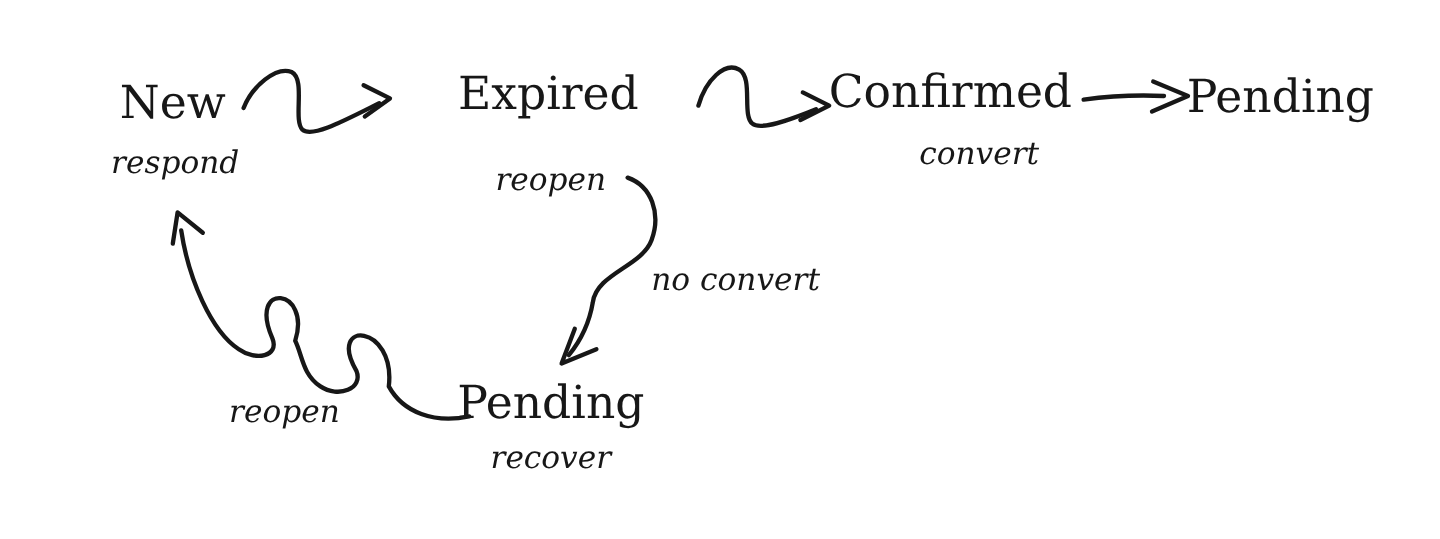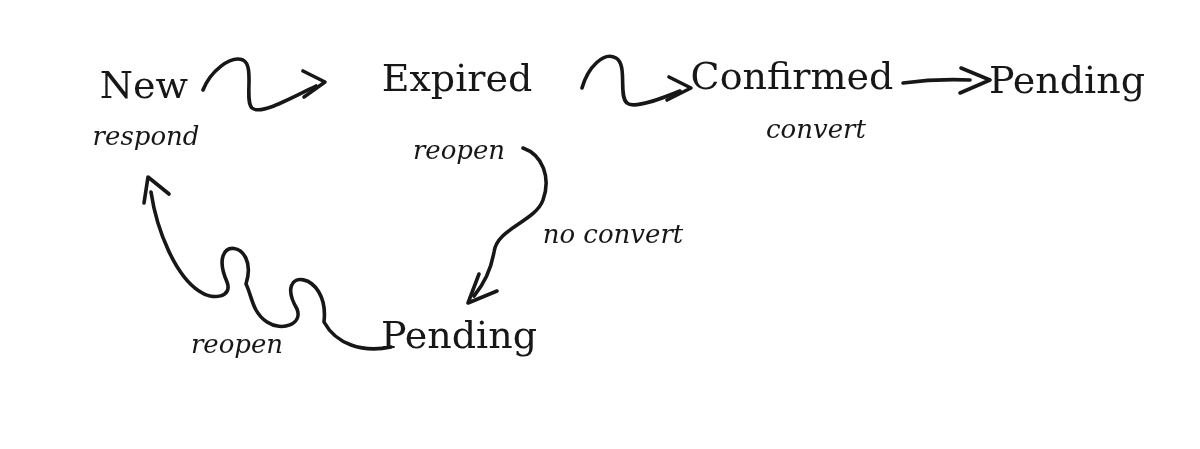--- a/index.html
+++ b/index.html
@@ -78,17 +78,18 @@
   </div>
   <div class="label action" style="left:816px;top:129px">convert</div>
 
   <div class="label state" style="left:1067px;top:80px">
     <span>Pending</span>
   </div>
 
   <div class="label state" style="left:459px;top:335px">
     <span>Pending</span>
   </div>
+  <div class="label action" style="left:459px;top:382px">recover</div>
 
   <div class="label action" style="left:613px;top:234px">no convert</div>
   <div class="label action" style="left:237px;top:344px">reopen</div>
 
 </div>
 
 </body></html>

